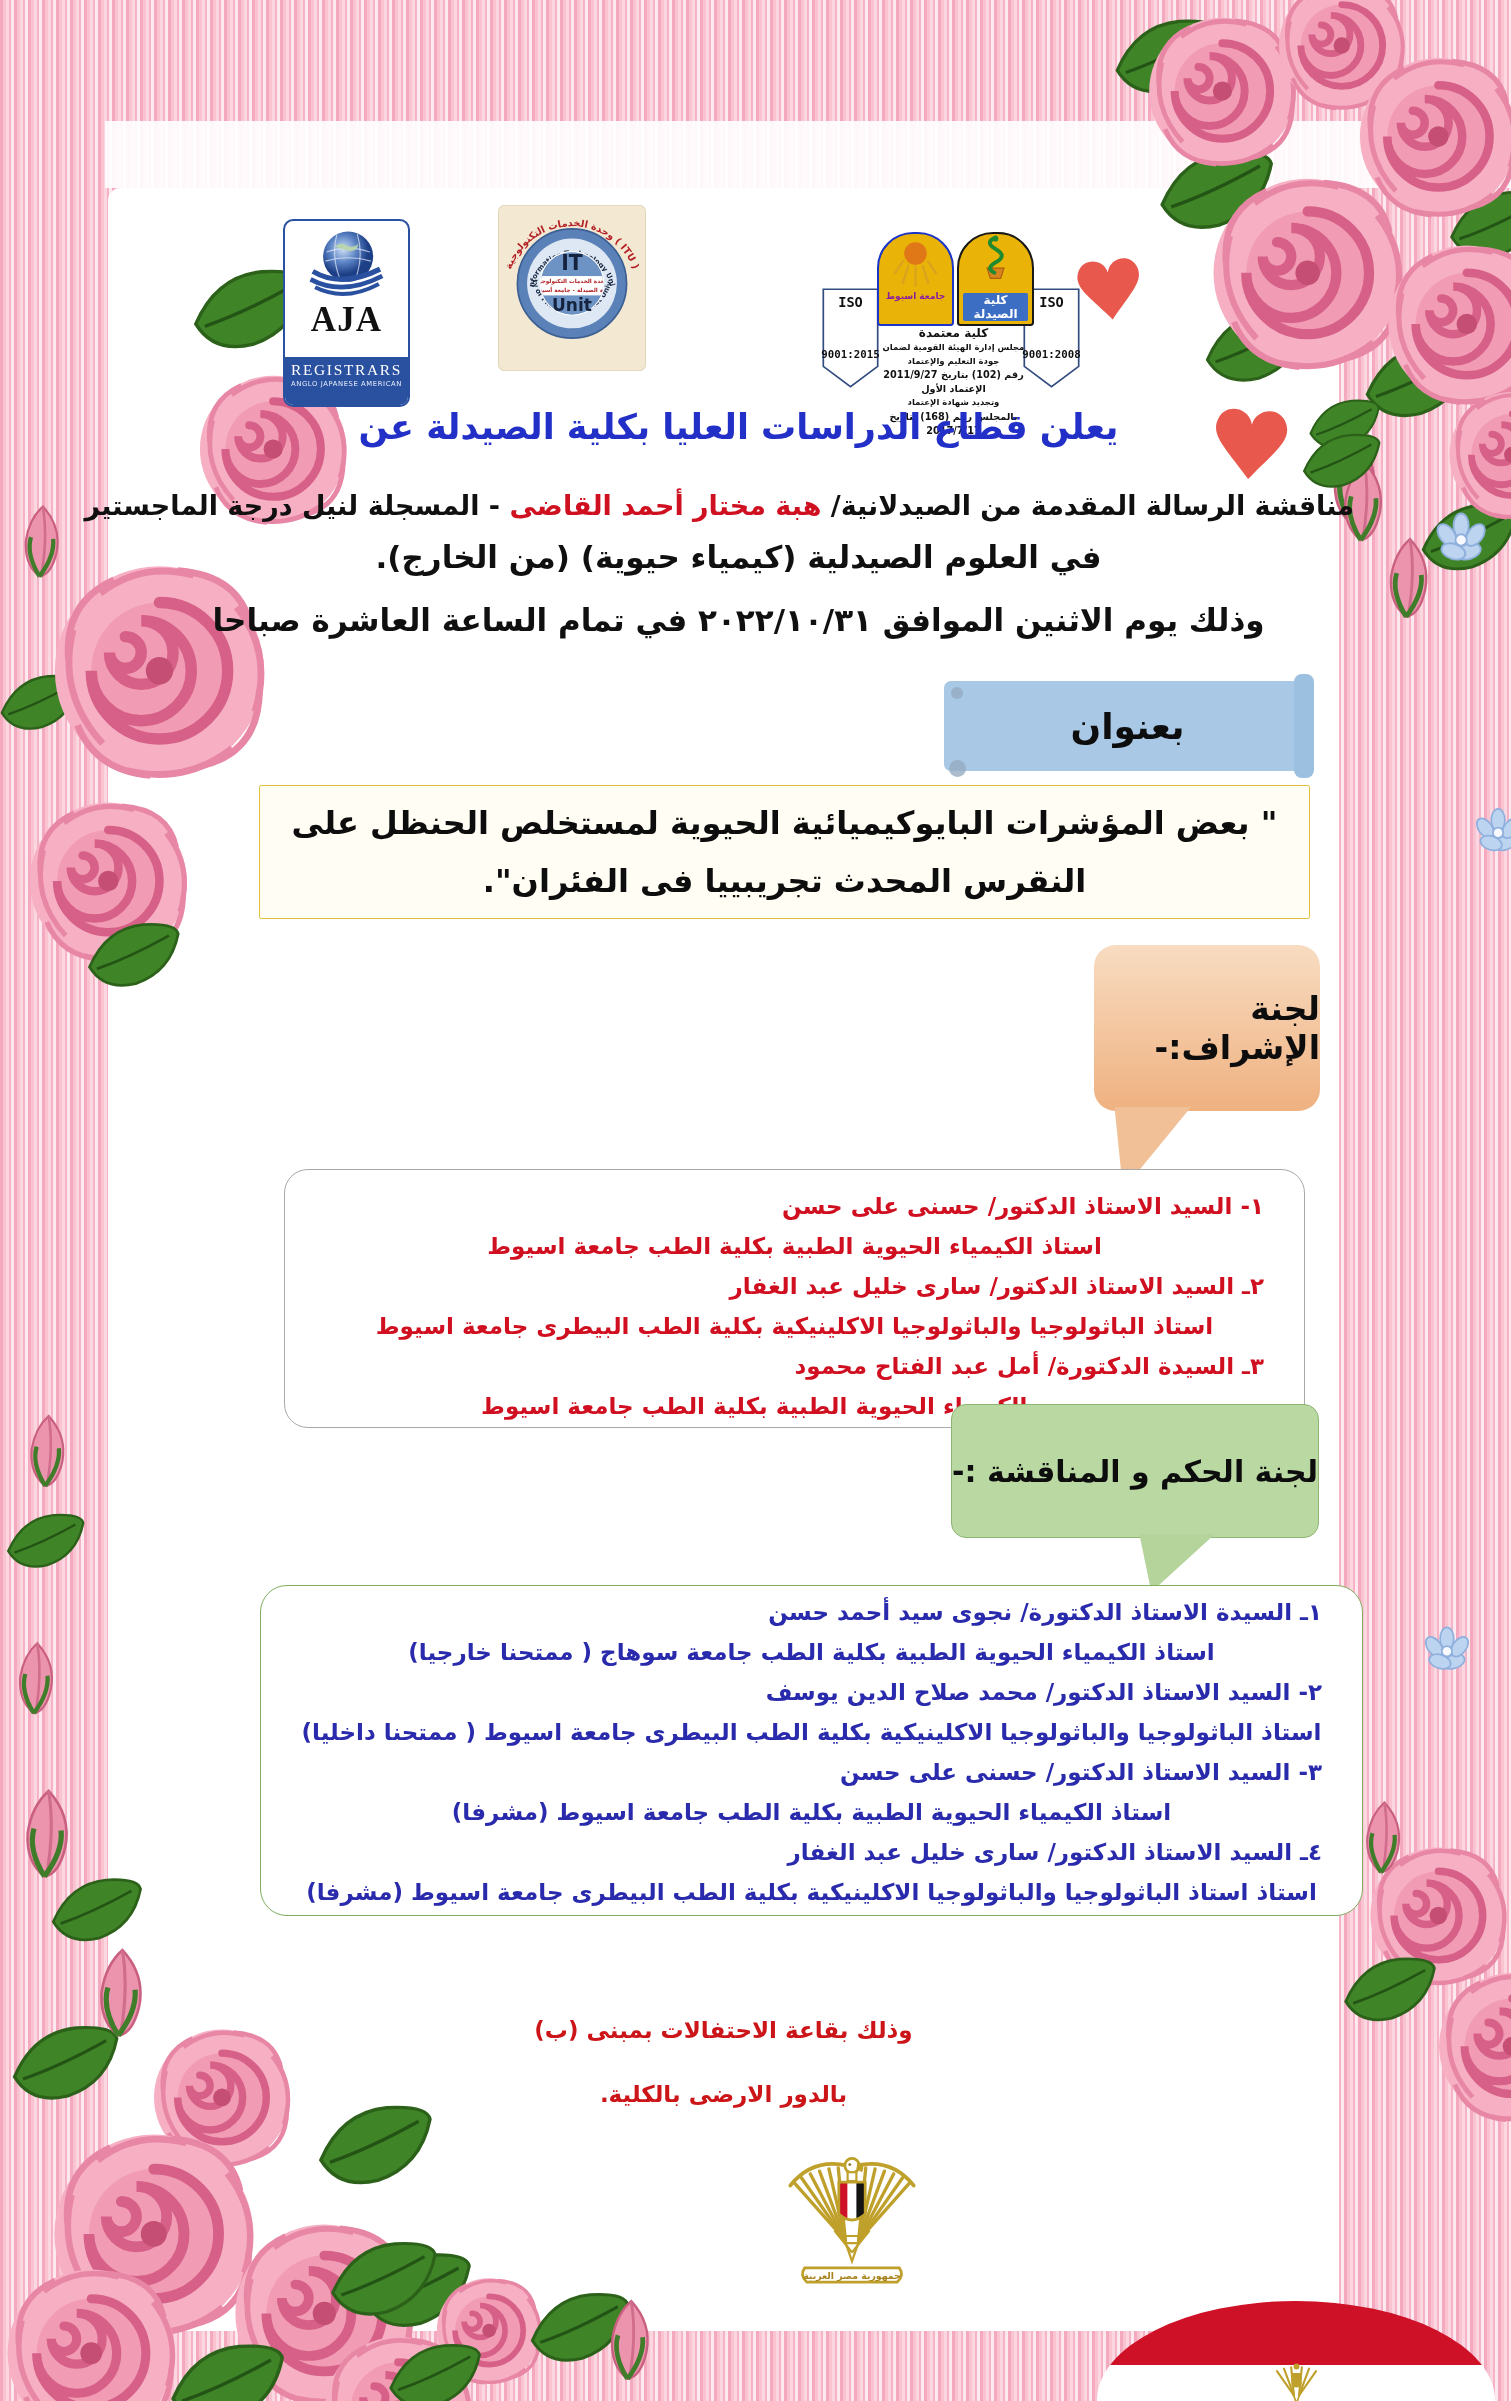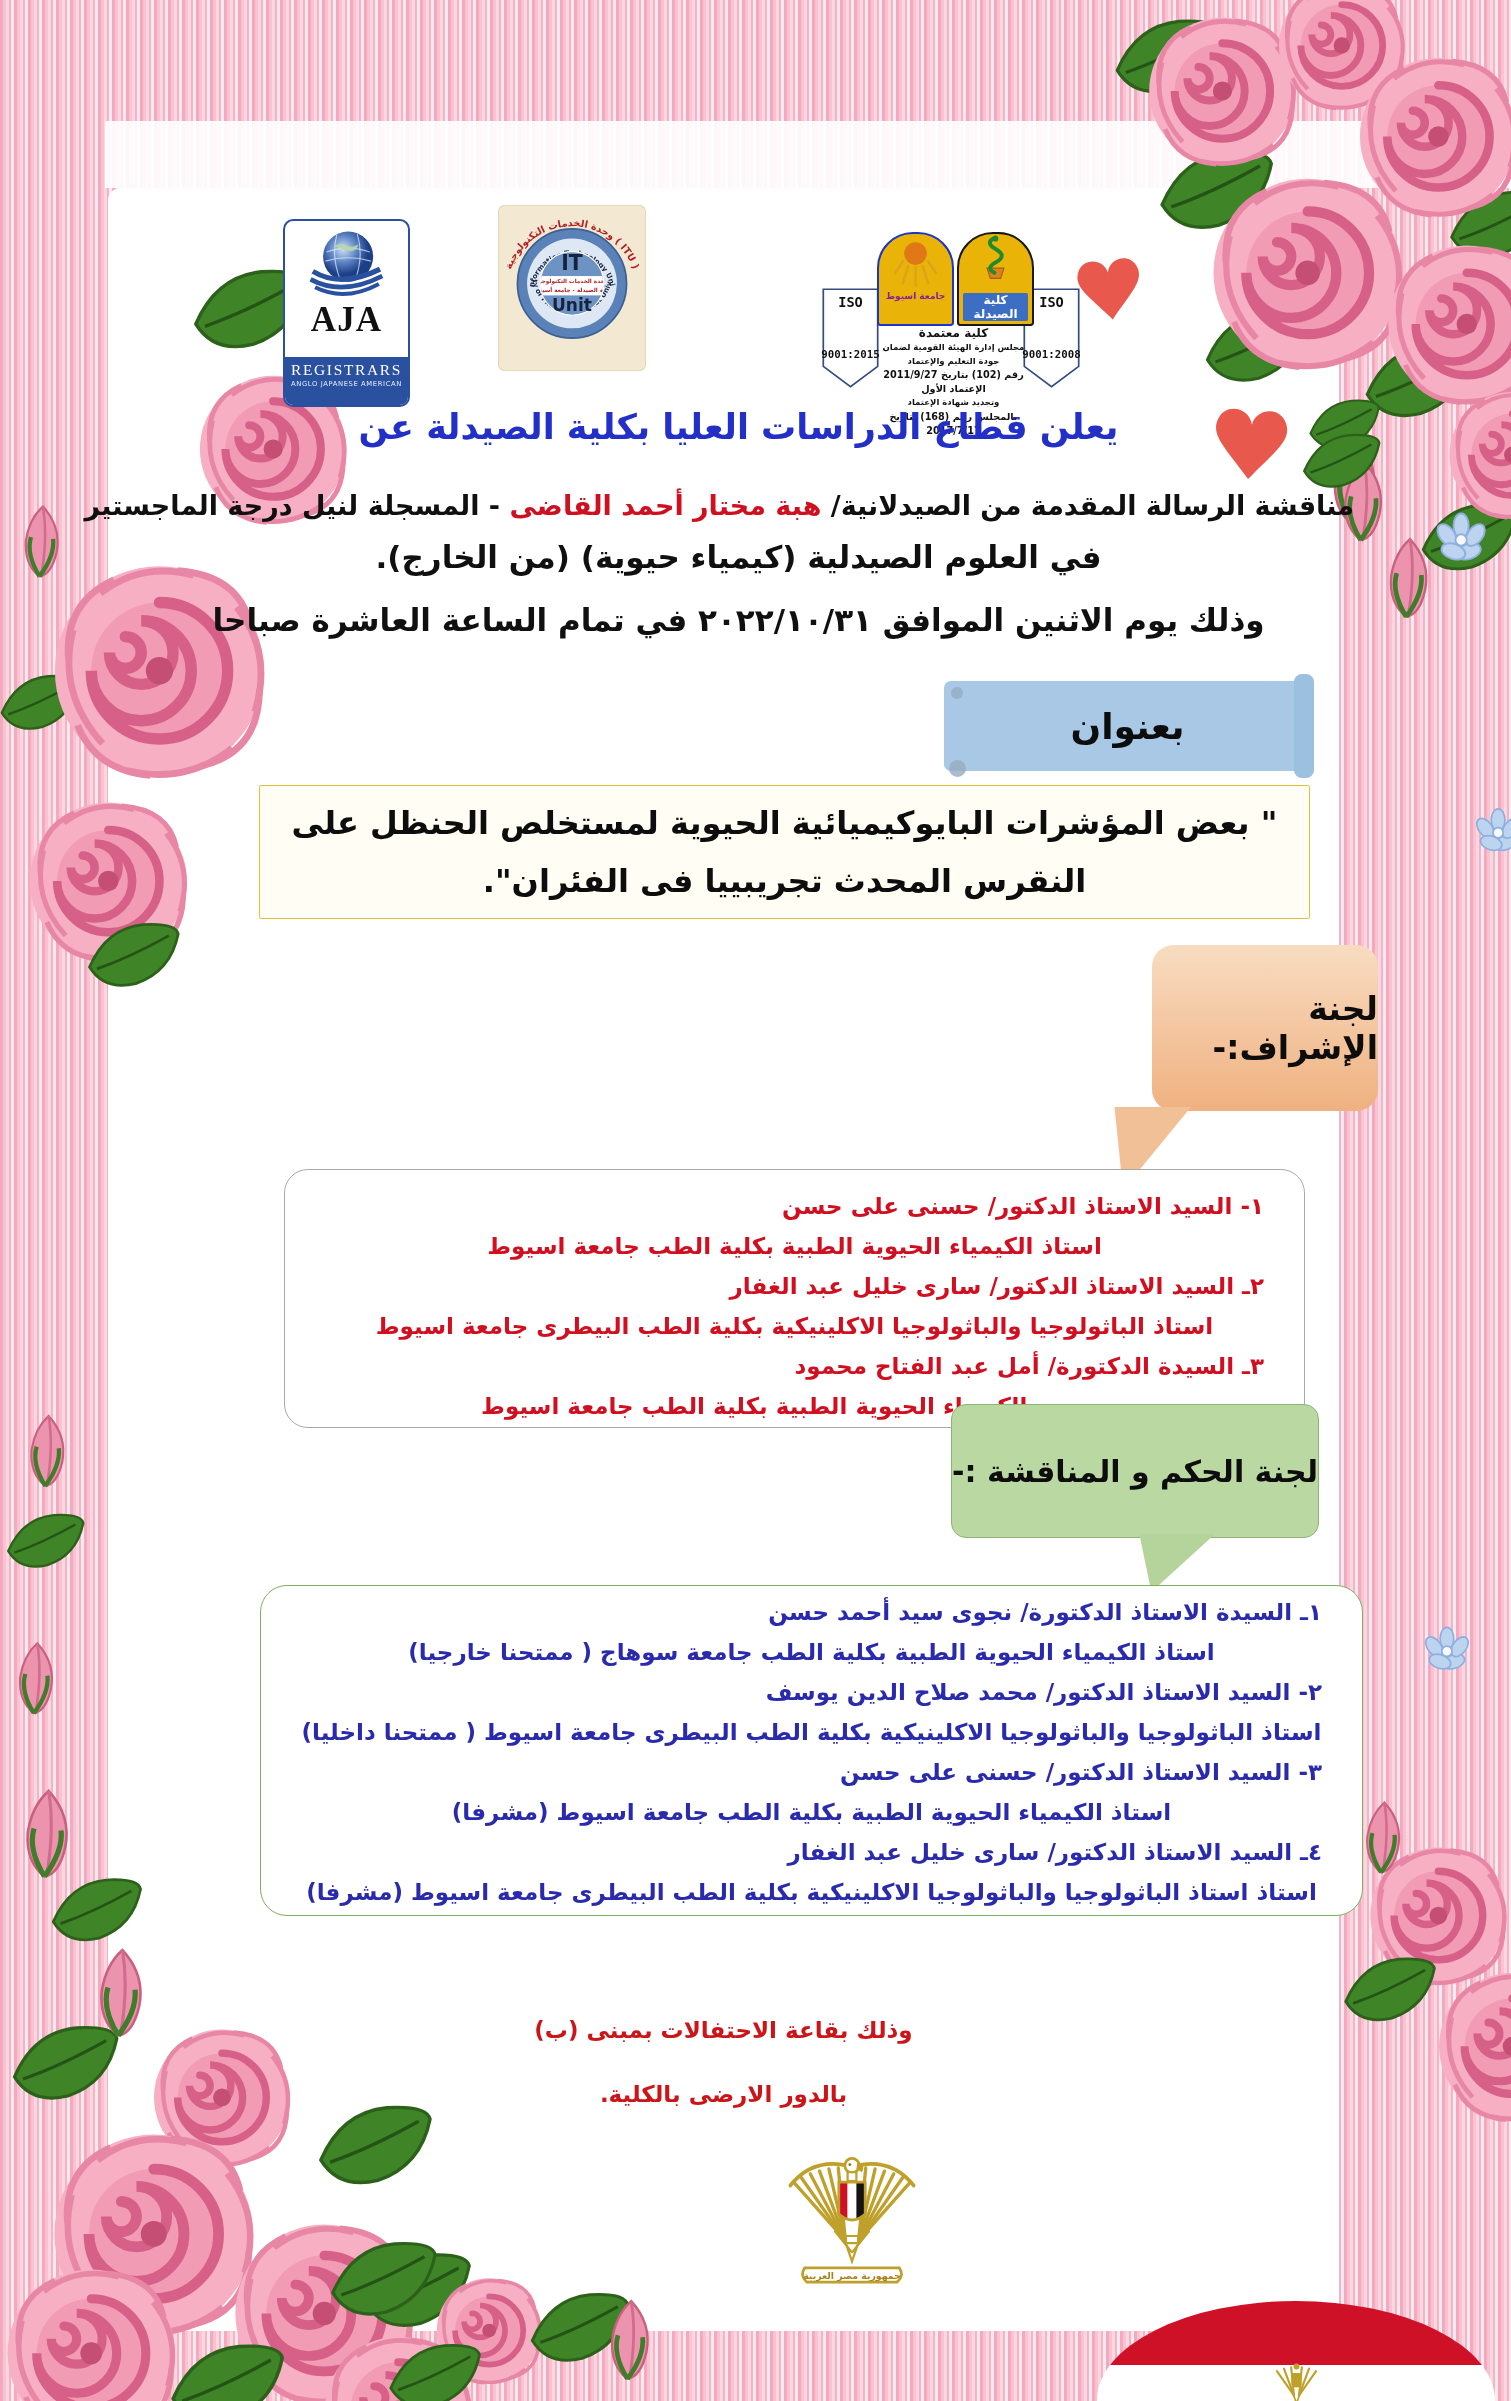--- a/index.html
+++ b/index.html
@@ -55,21 +55,21 @@
   .scrollbox .bar{position:absolute;right:-3.4px;top:-6.8px;bottom:-6.8px;width:20.5px;background:#9cc0e0;border-radius:8px;}
   .scrollbox .curl-t{position:absolute;left:6.8px;top:5.7px;width:12.5px;height:12.5px;background:#95abc2;border-radius:50%;opacity:.8;}
   .scrollbox .curl-b{position:absolute;left:4.5px;bottom:-5.7px;width:17px;height:17px;background:#95abc2;border-radius:50%;opacity:.8;}
   .scrollbox .lbl{font-size:36px;font-weight:bold;color:#0d0d0d;z-index:1;}
   .thesis{position:absolute;left:259px;top:785px;width:1049px;height:132px;background:#fffdf4;border:1.7px solid #e2bf3a;
           border-radius:2.3px;display:flex;align-items:center;justify-content:center;direction:rtl;}
   .thesis .txt{font-size:32px;line-height:58px;font-weight:bold;color:#0d0d0d;text-align:center;padding:0 23px;}
 
   
   .callout{position:absolute;display:flex;align-items:center;justify-content:center;direction:rtl;font-weight:bold;color:#0d0d0d;}
-  .sup-callout{left:1152px;top:945px;width:226px;height:166px;border-radius:21.6px;
+  .sup-callout{left:1094px;top:945px;width:226px;height:166px;border-radius:21.6px;
                background:linear-gradient(180deg,#f8dcc1,#efb180);font-size:33px;}
   .sup-tail{position:absolute;left:1106px;top:1107px;width:85px;height:83px;background:#f2c096;
             clip-path:polygon(10% 0,100% 0,20% 100%);}
   .exam-callout{left:951px;top:1404px;width:366px;height:132px;border-radius:15px;background:#b9d8a2;
                 border:1.1px solid #8fb573;font-size:30px;}
   .exam-tail{position:absolute;left:1129px;top:1534px;width:86px;height:58px;background:#b4d49b;
              clip-path:polygon(12% 0,100% 0,26% 100%);}
   .cbox{position:absolute;background:#fff;direction:rtl;}
   .sup-box{left:284px;top:1169px;width:1019px;height:241px;border:1.1px solid #a9a9a9;border-radius:24px;padding-top:16px;}
   .exam-box{left:236px;top:1585px;width:1101px;height:323px;border:1.1px solid #7fae5f;border-radius:27px;padding-top:5.7px;margin-left:24px;}

